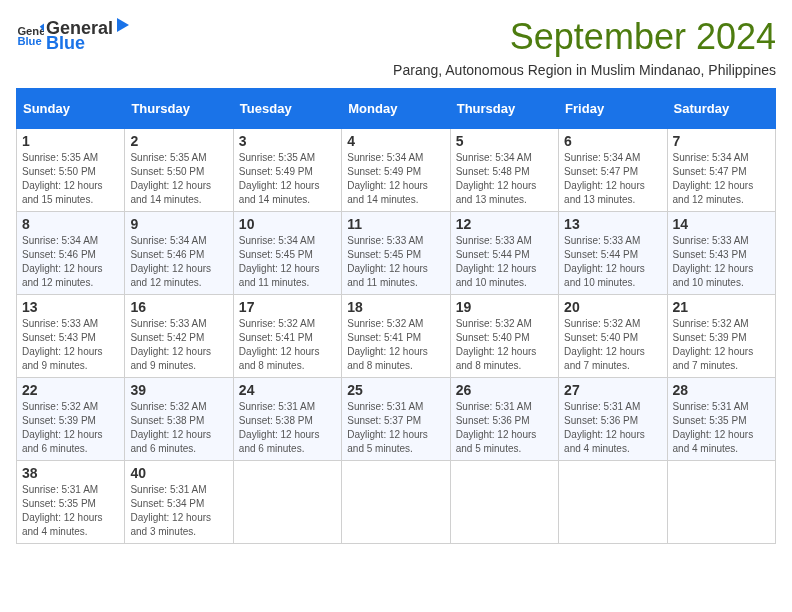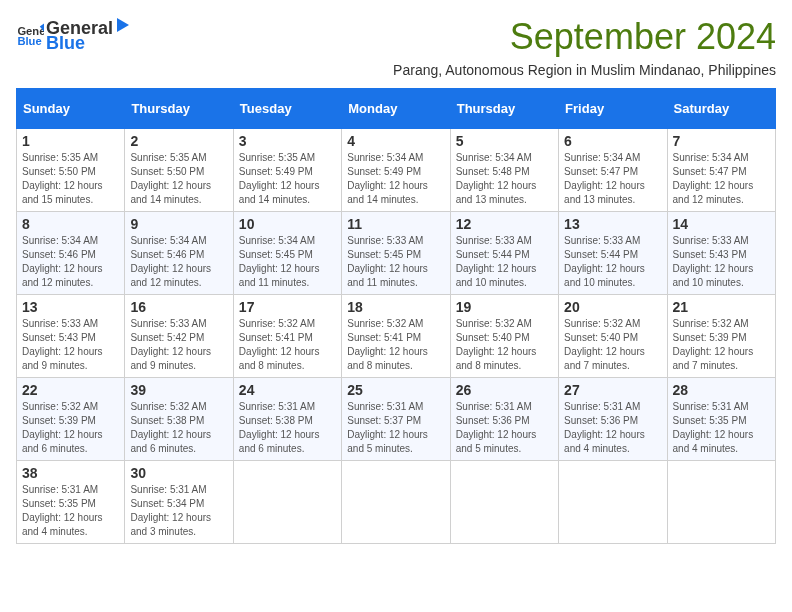--- a/index.html
+++ b/index.html
@@ -249,21 +249,21 @@
           <span class="day-num">28</span>
           <div class="day-info">Sunrise: 5:31 AM<br>Sunset: 5:35 PM<br>Daylight: 12 hours and 4 minutes.</div>
         </td>
       </tr>
       <tr>
         <td>
           <span class="day-num">38</span>
           <div class="day-info">Sunrise: 5:31 AM<br>Sunset: 5:35 PM<br>Daylight: 12 hours and 4 minutes.</div>
         </td>
         <td>
-          <span class="day-num">30</span>
+          <span class="day-num">40</span>
           <div class="day-info">Sunrise: 5:31 AM<br>Sunset: 5:34 PM<br>Daylight: 12 hours and 3 minutes.</div>
         </td>
         <td class="empty"></td>
         <td class="empty"></td>
         <td class="empty"></td>
         <td class="empty"></td>
         <td class="empty"></td>
       </tr>
     </tbody>
 </table>

